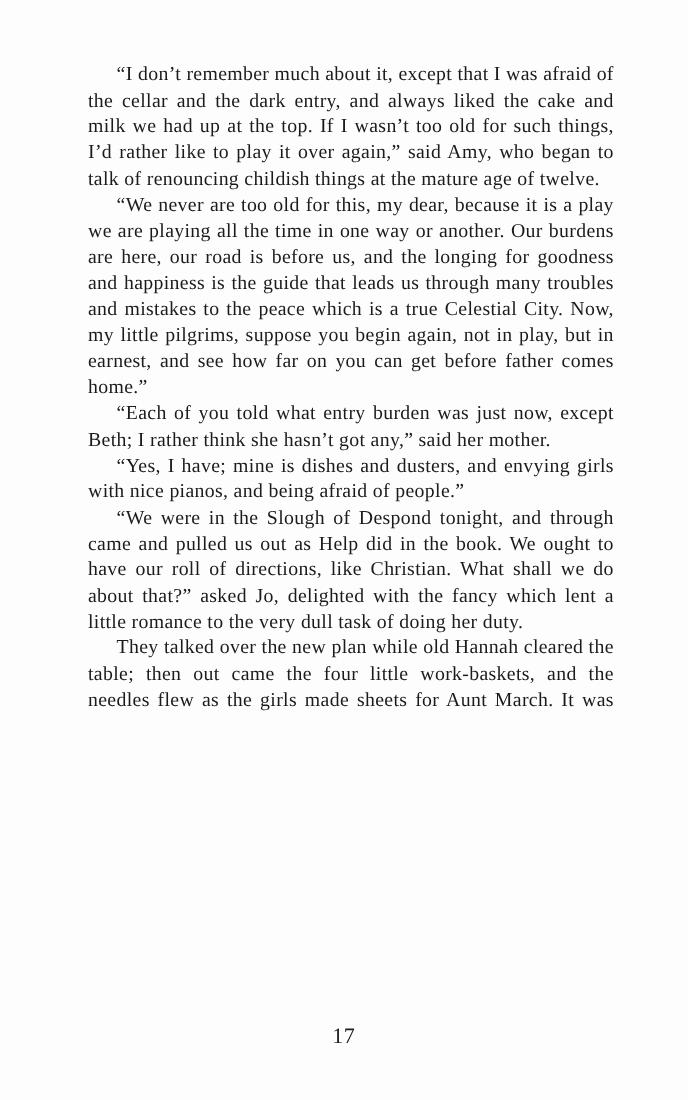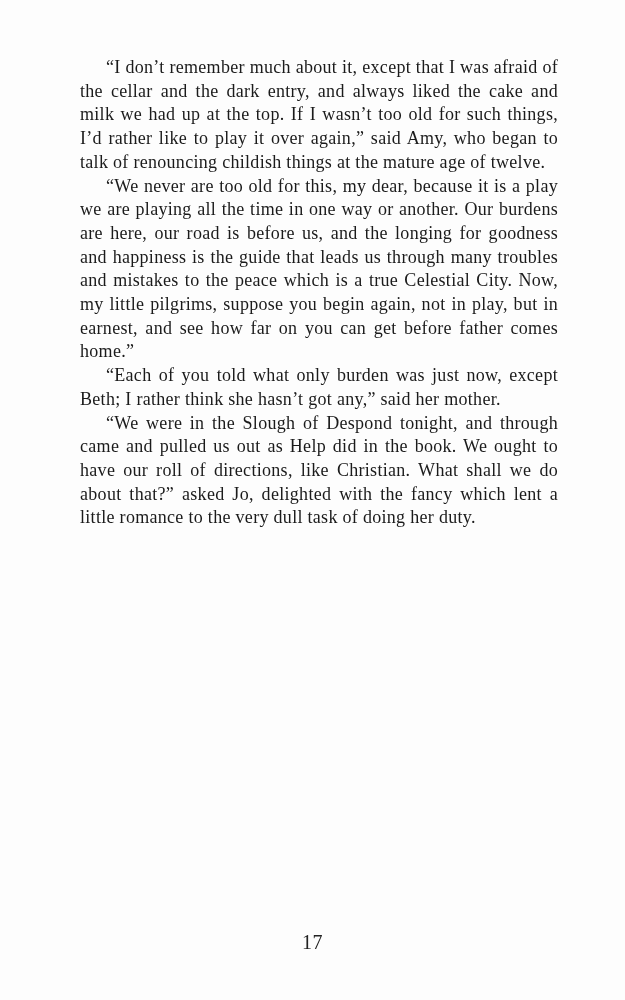--- a/index.html
+++ b/index.html
@@ -49,17 +49,19 @@
     color: #222;
   }
 </style>
 </head>
 <body>
 
 <div class="page">
   <div class="text-block">
     <p class="para">“I don’t remember much about it, except that I was afraid of the cellar and the dark entry, and always liked the cake and milk we had up at the top. If I wasn’t too old for such things, I’d rather like to play it over again,” said Amy, who began to talk of renouncing childish things at the mature age of twelve.</p>
     <p class="para">“We never are too old for this, my dear, because it is a play we are playing all the time in one way or another. Our burdens are here, our road is before us, and the longing for goodness and happiness is the guide that leads us through many troubles and mistakes to the peace which is a true Celestial City. Now, my little pilgrims, suppose you begin again, not in play, but in earnest, and see how far on you can get before father comes home.”</p>
-    <p class="para">“Each of you told what only burden was just now, except Beth; I rather think she hasn’t got any,” said her mother.</p>
+    <p class="para">“Each of you told what entry burden was just now, except Beth; I rather think she hasn’t got any,” said her mother.</p>
+    <p class="para">“Yes, I have; mine is dishes and dusters, and envying girls with nice pianos, and being afraid of people.”</p>
     <p class="para">“We were in the Slough of Despond tonight, and through came and pulled us out as Help did in the book. We ought to have our roll of directions, like Christian. What shall we do about that?” asked Jo, delighted with the fancy which lent a little romance to the very dull task of doing her duty.</p>
+    <p class="para continues">They talked over the new plan while old Hannah cleared the table; then out came the four little work-baskets, and the needles flew as the girls made sheets for Aunt March. It was</p>
   </div>
   <div class="page-number">17</div>
 </div>
 
 </body></html>

